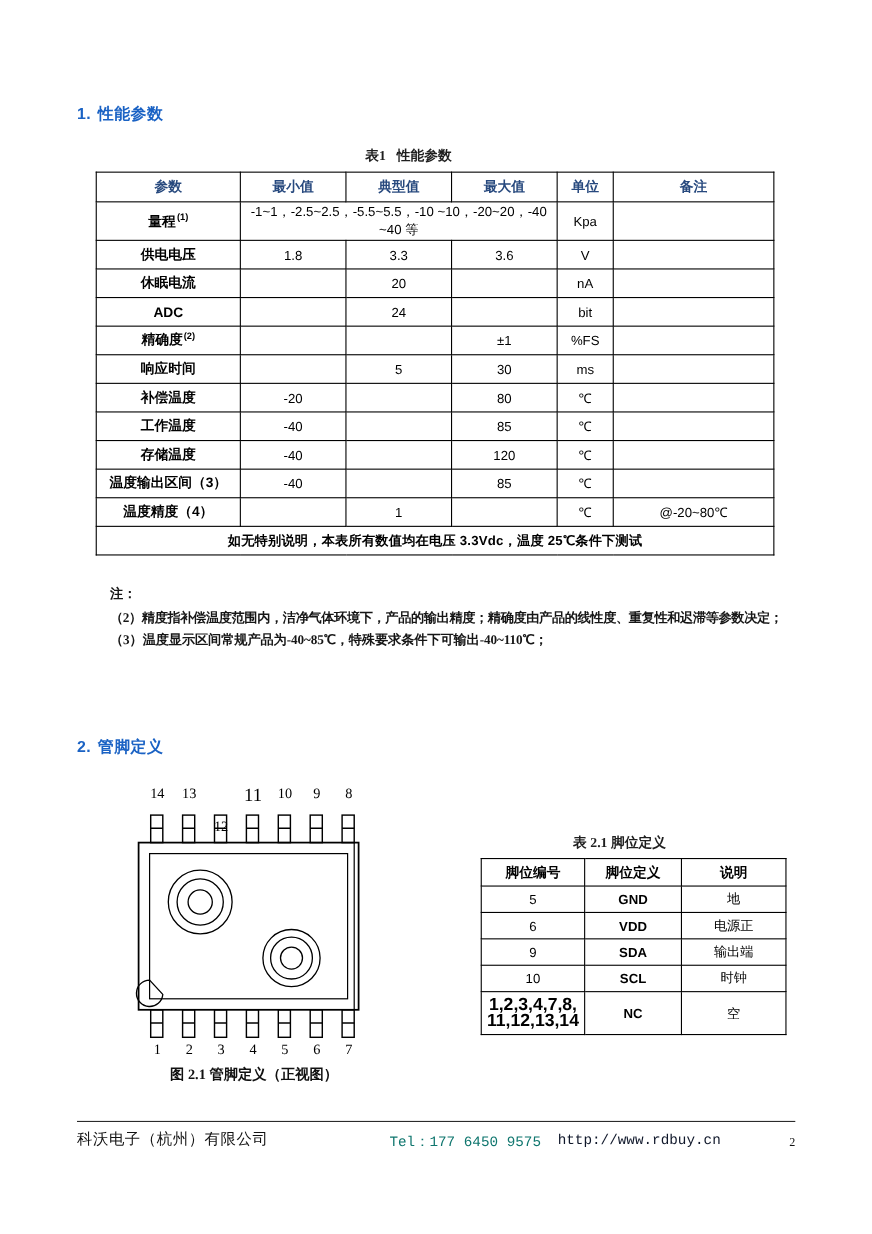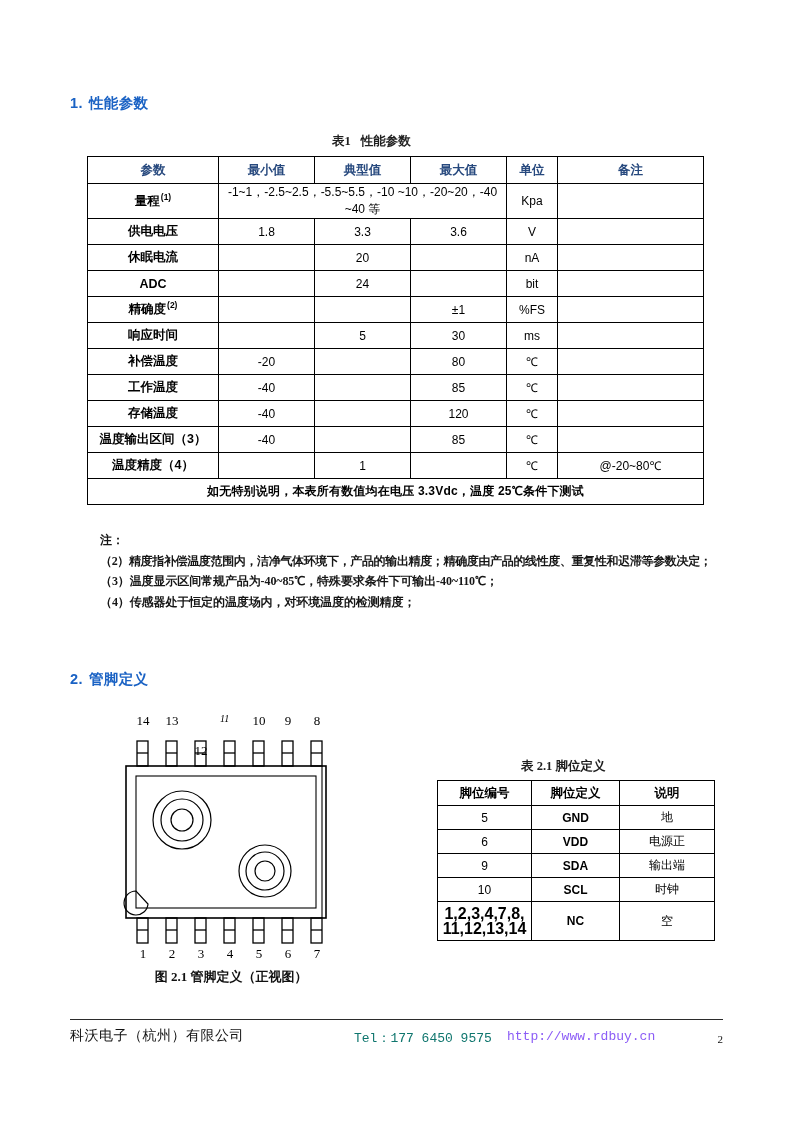--- a/index.html
+++ b/index.html
@@ -215,21 +215,21 @@
     font-size: 13px;
     color: #0f766e;
     white-space: nowrap;
     margin-left: 36px;
   }
   .footer .url {
     position: absolute;
     left: 437px; top: 2px;
     font-family: "Liberation Mono", monospace;
     font-size: 13px;
-    color: #8b5cf6;
+    color: #0f172a;
     white-space: nowrap;
   }
   .footer .pageno {
     position: absolute;
     right: 0; top: 6px;
     font-family: "Liberation Serif", serif;
     font-size: 11px;
     color: #111;
   }
 </style>
@@ -370,21 +370,20 @@
           <td class="footnote-row" colspan="6">如无特别说明，本表所有数值均在电压 3.3Vdc，温度 25℃条件下测试</td>
         </tr>
       </tbody>
     </table>
   </div>
 
   <div class="notes">
     <div class="note-line lead">注：</div>
     <div class="note-line note-tight">（2）精度指补偿温度范围内，洁净气体环境下，产品的输出精度；精确度由产品的线性度、重复性和迟滞等参数决定；</div>
     <div class="note-line">（3）温度显示区间常规产品为-40~85℃，特殊要求条件下可输出-40~110℃；</div>
-    <div class="note-line">（4）传感器处于恒定的温度场内，对环境温度的检测精度；</div>
   </div>
 
   <div class="sec-heading" style="left:70px; top:670px;">
     <span class="sec-num">2.</span><span>管脚定义</span>
   </div>
 
   <div class="diagram">
     <svg width="270" height="290" viewBox="0 0 270 290" xmlns="http://www.w3.org/2000/svg">
       <g fill="none" stroke="#000000" stroke-width="1.6">
 
@@ -471,21 +470,21 @@
             <rect x="211" y="210" width="11" height="25"></rect>
             <line x1="211" y1="222" x2="222" y2="222"></line>
           </g>
       </g>
     </svg>
 
     <div style="position:absolute; left:0; top:0; width:270px; height:290px; pointer-events:none;">
       <span style="position:absolute;left:33px;top:5px;width:20px;text-align:center;font-family:'Liberation Serif',serif;font-size:13px;">14</span>
       <span style="position:absolute;left:62px;top:5px;width:20px;text-align:center;font-family:'Liberation Serif',serif;font-size:13px;">13</span>
       <span style="position:absolute;left:91px;top:5px;width:20px;text-align:center;font-family:'Liberation Serif',serif;font-size:13px;margin-top:30px;">12</span>
-      <span style="position:absolute;left:120px;top:5px;width:20px;text-align:left;font-family:'Liberation Serif',serif;font-size:10px;font-style:italic;">11</span>
+      <span style="position:absolute;left:120px;top:5px;width:20px;text-align:center;font-family:'Liberation Serif',serif;font-size:17px;">11</span>
       <span style="position:absolute;left:149px;top:5px;width:20px;text-align:center;font-family:'Liberation Serif',serif;font-size:13px;">10</span>
       <span style="position:absolute;left:178px;top:5px;width:20px;text-align:center;font-family:'Liberation Serif',serif;font-size:13px;">9</span>
       <span style="position:absolute;left:207px;top:5px;width:20px;text-align:center;font-family:'Liberation Serif',serif;font-size:13px;">8</span>
 
       <span style="position:absolute;left:33px;top:238px;width:20px;text-align:center;font-family:'Liberation Serif',serif;font-size:13px;">1</span>
       <span style="position:absolute;left:62px;top:238px;width:20px;text-align:center;font-family:'Liberation Serif',serif;font-size:13px;">2</span>
       <span style="position:absolute;left:91px;top:238px;width:20px;text-align:center;font-family:'Liberation Serif',serif;font-size:13px;">3</span>
       <span style="position:absolute;left:120px;top:238px;width:20px;text-align:center;font-family:'Liberation Serif',serif;font-size:13px;">4</span>
       <span style="position:absolute;left:149px;top:238px;width:20px;text-align:center;font-family:'Liberation Serif',serif;font-size:13px;">5</span>
       <span style="position:absolute;left:178px;top:238px;width:20px;text-align:center;font-family:'Liberation Serif',serif;font-size:13px;">6</span>

